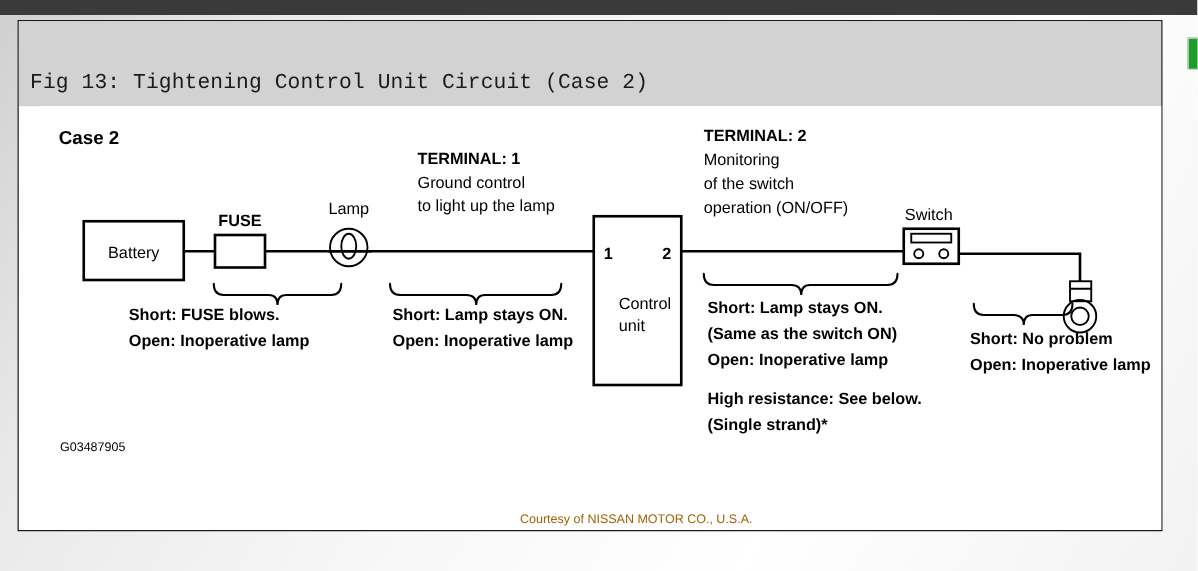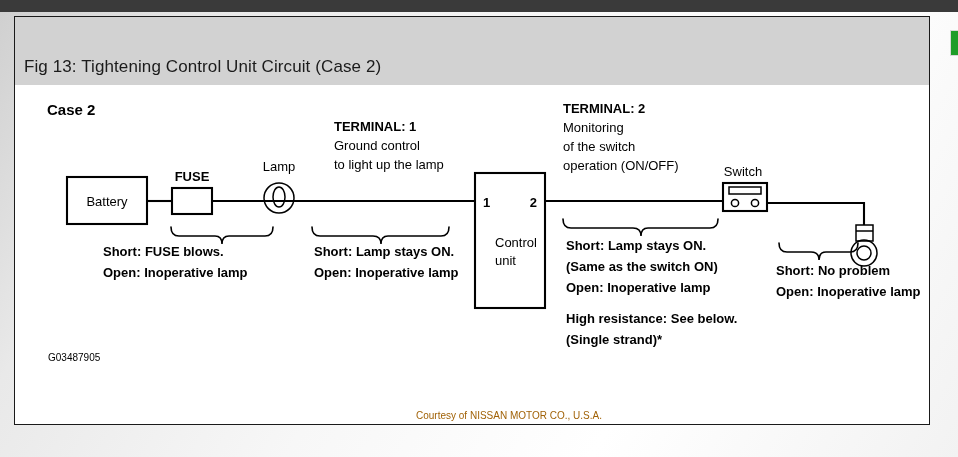--- a/index.html
+++ b/index.html
@@ -56,21 +56,21 @@
     height: 68px;
     background: #d2d2d2;
     box-sizing: border-box;
   }
   #figure-title {
     position: absolute;
     left: 9px;
     top: 40px;
     font-size: 17px;
     color: #1b1b1b;
-    font-family: Liberation Sans, sans-serif;
+    font-family: Liberation Mono, monospace;
     white-space: nowrap;
     letter-spacing: 0.1px;
   }
 
   #figure-body {
     position: absolute;
     left: 16px; top: 68px;
     width: 100%;
     height: 341px;
     background: #ffffff;

